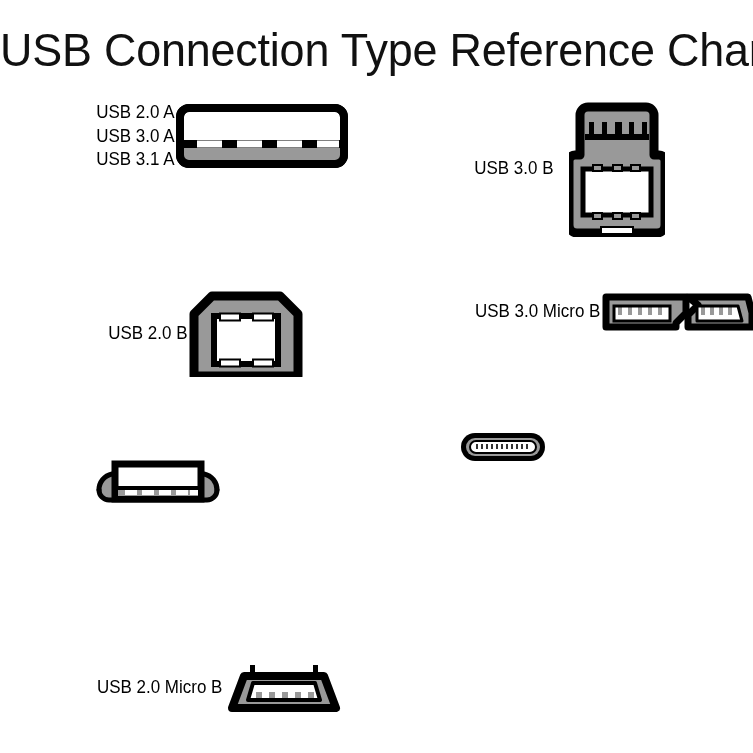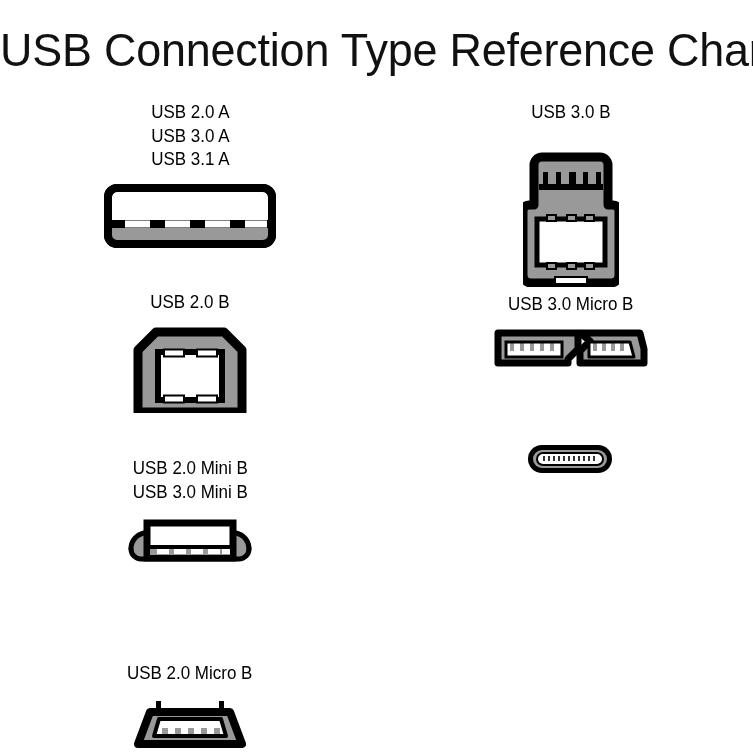--- a/index.html
+++ b/index.html
@@ -30,21 +30,21 @@
     white-space: nowrap;
     transform: scaleX(0.955);
     transform-origin: left center;
     color: #111111;
   }
 
   
   .conn-item {
     position: absolute;
     display: flex;
-    flex-direction: column;
+    flex-direction: row;
     align-items: center;
   }
   .labels {
     display: flex;
     flex-direction: column;
     align-items: center;
   }
   .labels .lbl {
     font-size: 17.5px;
     line-height: 23.5px;
@@ -53,21 +53,21 @@
     color: #000000;
     transform: scaleX(0.97);
   }
   .art {
     position: relative;
   }
   .art svg { display: block; }
 
   
   #item-usb-a        { left: 95px;  top: 101px; width: 190px; }
-  #item-usb2-b       { left: 95px;  top: 291px; width: 190px; }
+  #item-usb2-b       { left: 113px;  top: 291px; width: 190px; justify-content: flex-end; }
   #item-mini-b       { left: 95px;  top: 457px; width: 190px; }
   #item-micro-b      { left: 95px;  top: 662px; width: 190px; }
 
   #item-usb3-b       { left: 473px; top: 101px; width: 195px; gap: 7px; }
   #item-usb3-micro-b { left: 473px; top: 293px; width: 195px; text-align: right; }
   #item-usb-c        { left: 460px; top: 432px; width: 220px; }
 
   .gap-a  { height: 12px; }
   .gap-b  { height: 12px; }
 </style>
@@ -116,24 +116,20 @@
 
       <rect x="31" y="22.5" width="20" height="7" fill="#ffffff" stroke="#000000" stroke-width="2"></rect>
       <rect x="64" y="22.5" width="20" height="7" fill="#ffffff" stroke="#000000" stroke-width="2"></rect>
       <rect x="31" y="68.5" width="20" height="7" fill="#ffffff" stroke="#000000" stroke-width="2"></rect>
       <rect x="64" y="68.5" width="20" height="7" fill="#ffffff" stroke="#000000" stroke-width="2"></rect>
     </svg>
   </div>
 </div>
 
 <div class="conn-item" id="item-mini-b">
-  <div class="labels">
-    <div class="lbl">USB 2.0 Mini B</div>
-    <div class="lbl">USB 3.0 Mini B</div>
-  </div>
   <div class="gap-b"></div>
   <div class="art">
     <svg width="126" height="46" viewBox="0 0 126 46">
 
       <path d="M 4 33 A 16 16 0 0 1 17 17 L 109 17 A 16 16 0 0 1 122 33
                A 10 10 0 0 1 112 43 L 14 43 A 10 10 0 0 1 4 33 Z" fill="#999999"></path>
 
       <path d="M 20 42 L 20 7 L 106 7 L 106 42 Z" fill="#ffffff" stroke="#000000" stroke-width="7" stroke-linejoin="miter"></path>
 
       <path d="M 23 30 L 103 30 L 103 40 L 23 40 Z" fill="#999999"></path>

